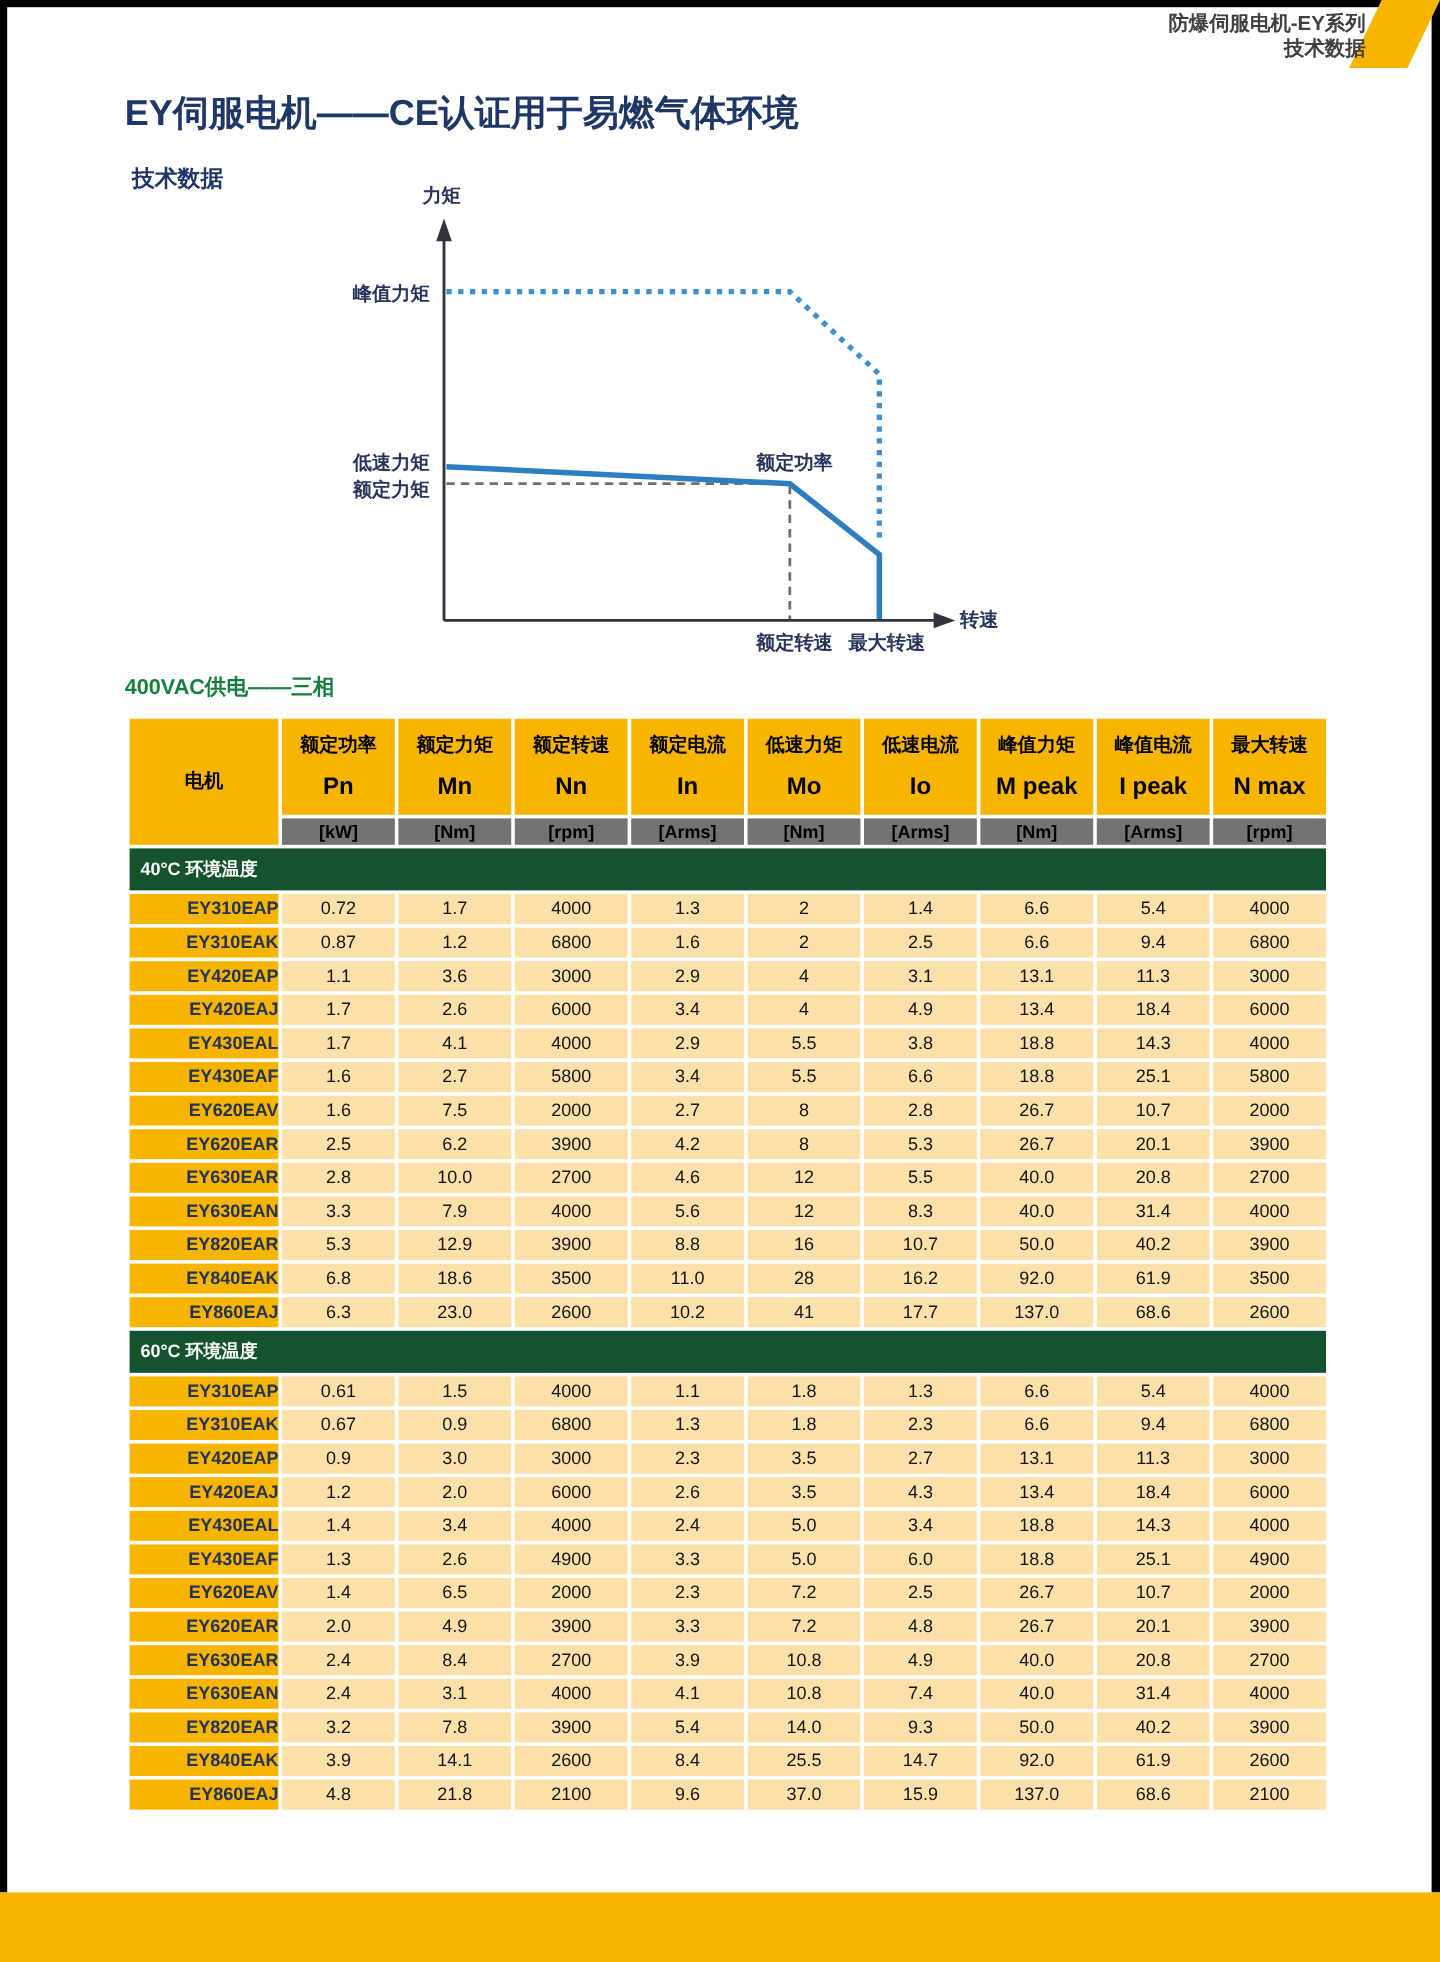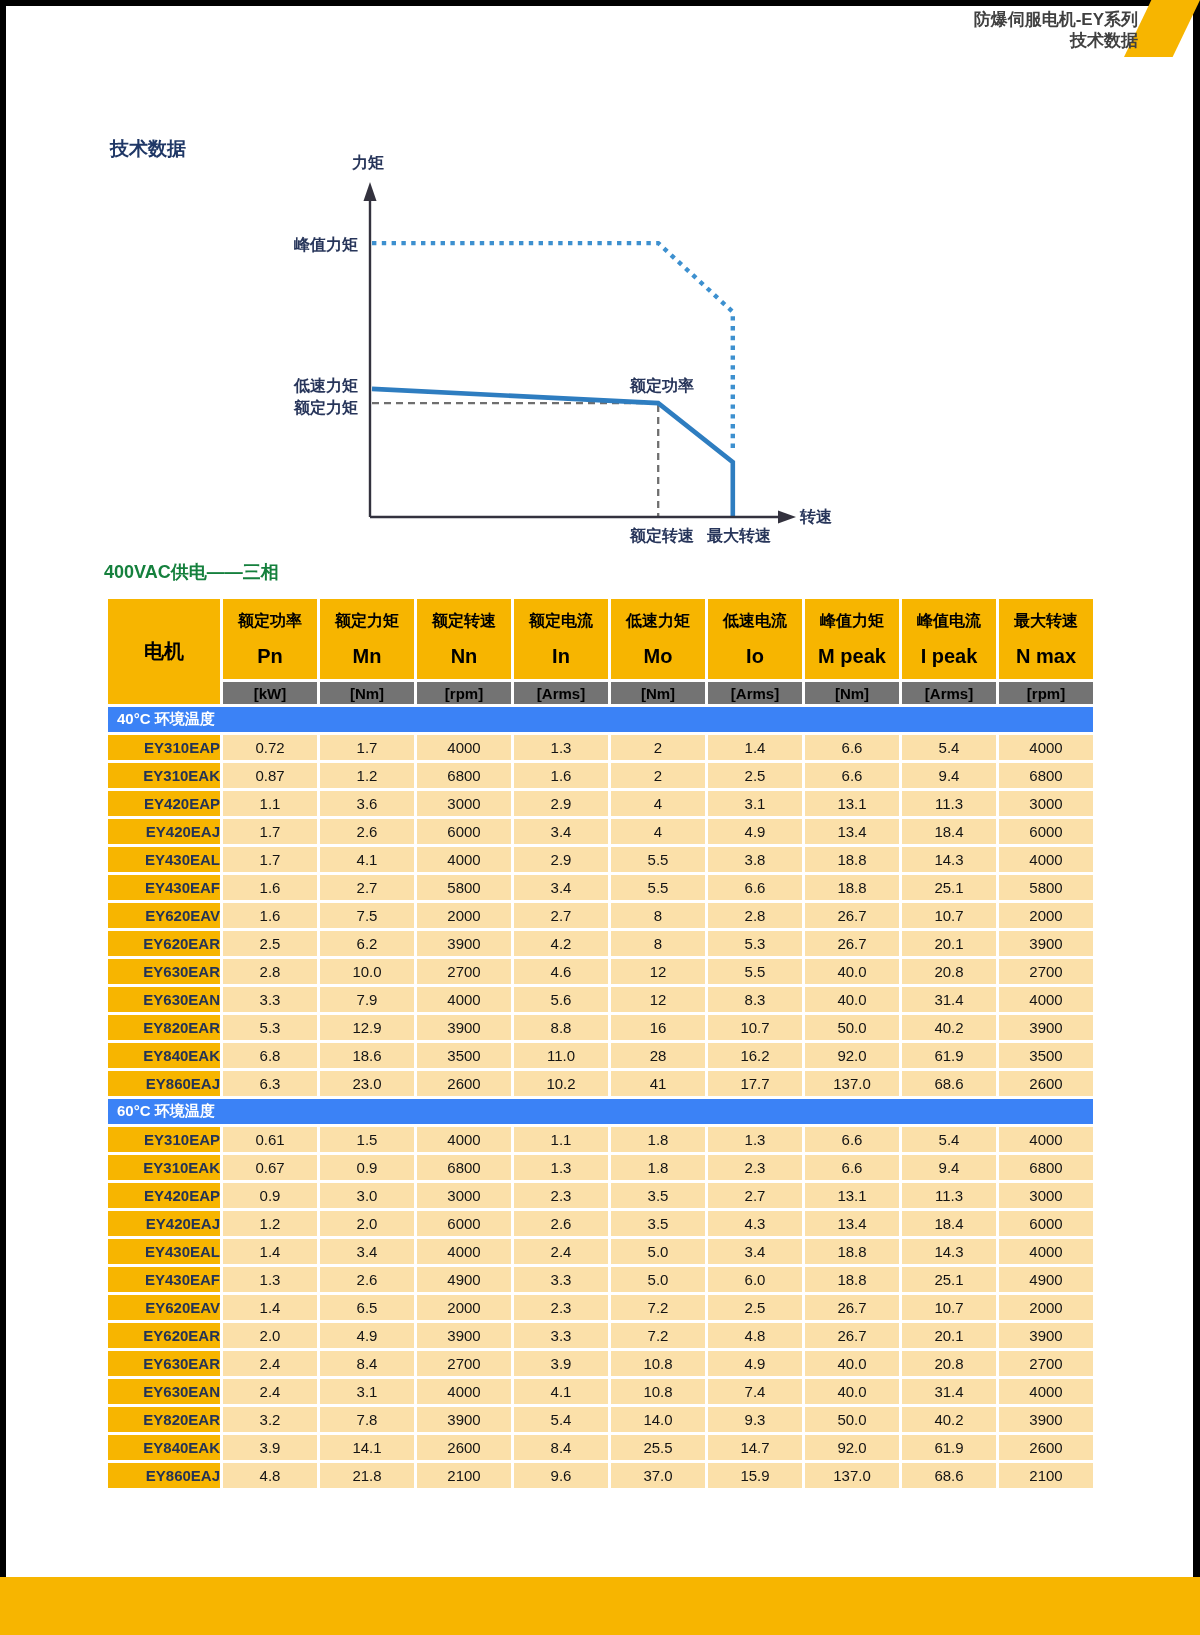--- a/index.html
+++ b/index.html
@@ -28,42 +28,43 @@
   .ln-dotted{stroke:#3D90CF;stroke-width:4.4;fill:none;stroke-dasharray:4.4 5.4;}
   .ln-dashed{stroke:#6F6F6F;stroke-width:2.3;fill:none;stroke-dasharray:7 5;}
 
   
   table.spec{position:absolute;left:105px;top:596px;border-collapse:separate;border-spacing:3px;}
   table.spec th,table.spec td{padding:0;margin:0;}
   th.hcell{background:#F7B500;color:#000;font-weight:700;text-align:center;vertical-align:middle;
         width:94px;height:80px;}
   th.hcell .cn{font-size:16px;margin-bottom:13px;}
   th.hcell .sym{font-size:20px;}
-  th.motor-h{width:112px;font-size:20px;}
+  th.motor-h{width:124px;font-size:16px;}
   tr.unit-row th{background:#737373;color:#000;font-weight:700;font-size:15px;height:22px;text-align:center;}
-  tr.section-row td{background:#3b82f6;color:#ffffff;font-size:15px;font-weight:700;
-        text-align:left;padding-left:9px;height:25px;}
+  tr.section-row td{background:#14532d;color:#ffffff;font-size:15px;font-weight:700;
+        text-align:left;padding-left:9px;height:35px;}
   td.motor{background:#F7B500;color:#243355;font-weight:700;font-size:15px;text-align:right;height:25px;}
   td.val{background:#FBE0A9;color:#141414;font-size:15px;text-align:center;height:25px;}
 </style>
 </head>
 <body>
 
 <div class="page">
 
   <div class="edge-top"></div>
   <div class="edge-left"></div>
   <div class="edge-right"></div>
   <div class="corner-accent"></div>
 
   <div class="header-right">
     <div>防爆伺服电机-EY系列</div>
     <div>技术数据</div>
   </div>
 
+  <div class="page-title">EY伺服电机——CE认证用于易燃气体环境</div>
   <div class="subtitle">技术数据</div>
 
   <svg class="chart" viewBox="270 140 580 420">
     <g id="chart-series">
         <polyline class="ln-dashed" points="372.0,403.1 658.2,403.1 658.2,516.0"></polyline>
         <polyline class="ln-dotted" points="372.0,243.1 658.2,243.1 732.8,311.9 732.8,452.6"></polyline>
         <polyline class="ln-solid" points="372.0,388.9 658.2,403.1 732.8,462.1 732.8,516.0"></polyline>
       </g>
     <line class="axis" x1="370" y1="200" x2="370" y2="517"></line>
     <polygon class="axis-head" points="370,182 363.5,201 376.5,201"></polygon>

